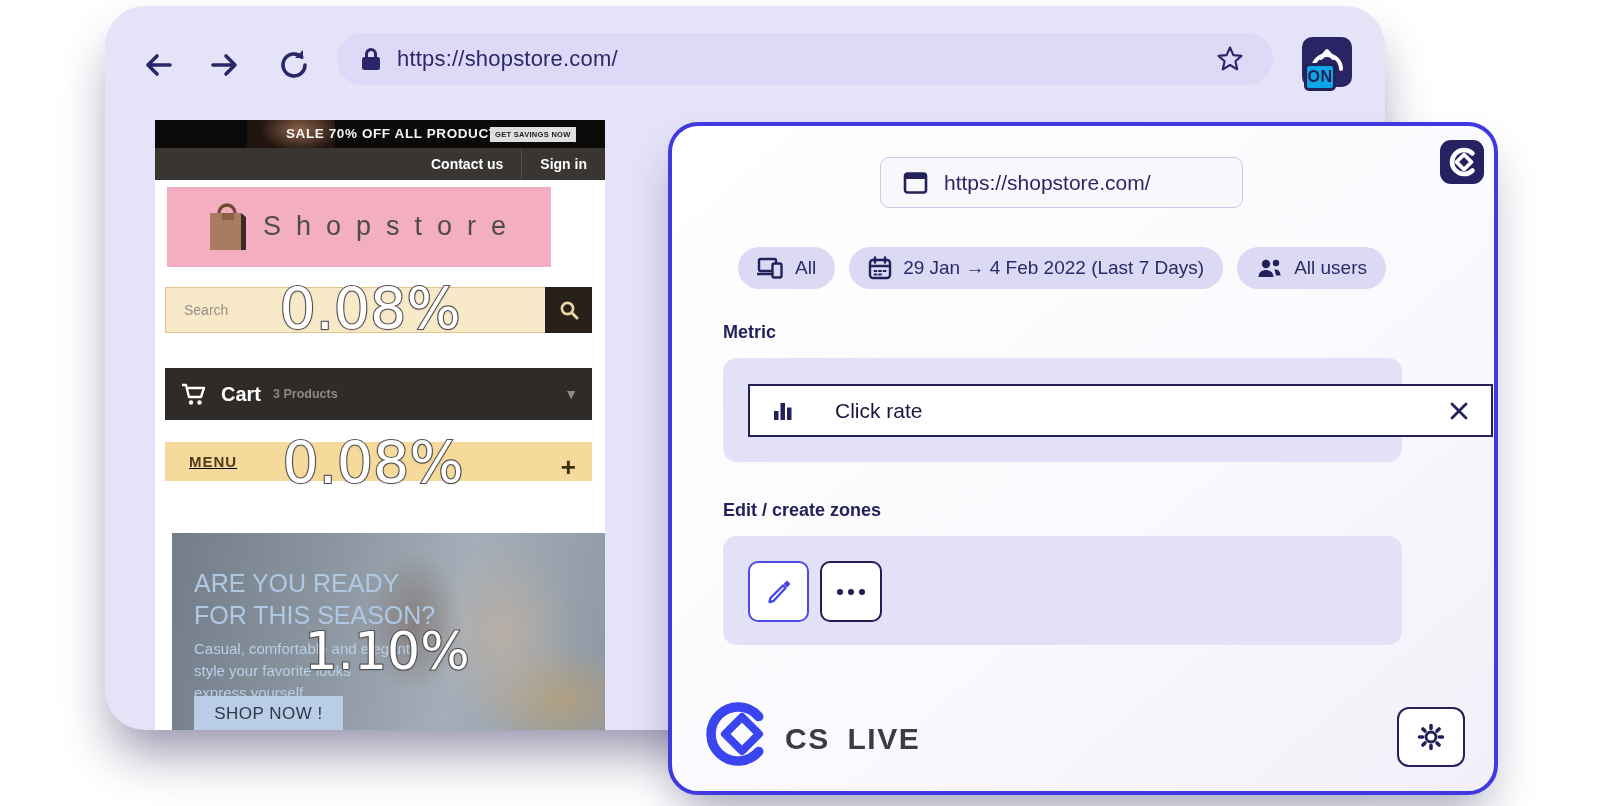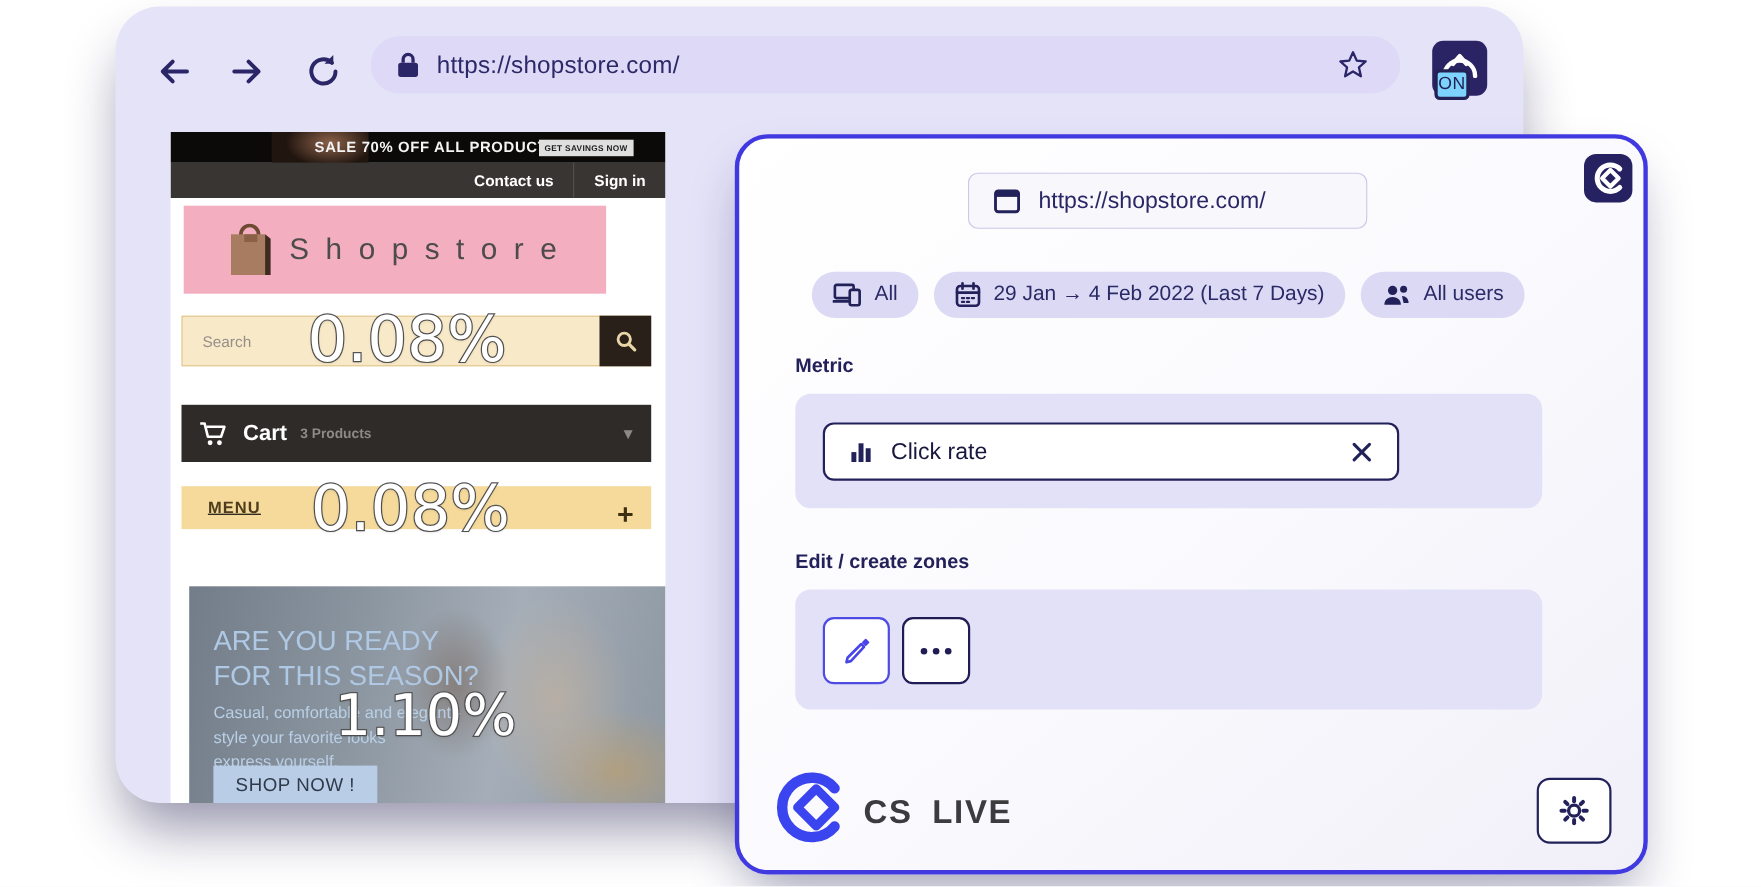--- a/index.html
+++ b/index.html
@@ -15,23 +15,23 @@
   .tb-fwd{left:103px;top:42px;}
   .tb-reload{left:172px;top:42px;}
   .url-pill{position:absolute;left:232px;top:27px;width:936px;height:52px;border-radius:26px;
     background:#DDD9F6;display:flex;align-items:center;padding-left:22px;}
   .url-pill svg{flex:0 0 auto;}
   .url-text{margin-left:14px;font-size:22px;color:#2C2969;font-weight:500;letter-spacing:.2px;}
   .star{position:absolute;left:1110px;top:38px;width:30px;height:30px;}
   .ext-icon{position:absolute;left:1197px;top:31px;width:50px;height:50px;}
   .ext-sq{position:absolute;inset:0;background:#2A2464;border-radius:10px;}
   .ext-sq svg{position:absolute;left:6px;top:4px;}
-  .ext-on{position:absolute;left:2px;top:26px;width:32px;height:28px;background:#7dd3fc;
+  .ext-on{position:absolute;left:2px;top:26px;width:32px;height:28px;background:#0ea5e9;
     border:3px solid #242155;border-radius:5px;display:flex;align-items:center;justify-content:center;
-    font-size:16px;font-weight:400;color:#242155;letter-spacing:.5px;}
+    font-size:16px;font-weight:700;color:#242155;letter-spacing:.5px;}
 
   
   .site{position:absolute;left:50px;top:114px;width:450px;height:610px;background:#ffffff;overflow:hidden;}
   .sale-bar{position:absolute;left:0;top:0;width:450px;height:28px;background:#0B0A08;}
   .sale-photo{position:absolute;left:92px;top:0;width:88px;height:28px;
     background:radial-gradient(40px 22px at 60% 35%,#8a6148 0%,#5d4030 45%,#20150f 100%);}
   .sale-text{position:absolute;left:131px;top:6px;font-size:13.5px;font-weight:700;color:#F4F4F4;letter-spacing:.6px;}
   .sale-cta{position:absolute;left:335px;top:7px;height:15px;padding:0 5px;background:#DFDFDF;
     display:flex;align-items:center;font-size:7.5px;font-weight:700;color:#1c1c1c;letter-spacing:.3px;}
   .nav-bar{position:absolute;left:0;top:28px;width:450px;height:32px;background:#393532;
@@ -85,22 +85,22 @@
   .p-url{position:absolute;left:208px;top:31px;width:363px;height:51px;background:#F8F7FC;
     border:1.5px solid #CBC8E9;border-radius:9px;display:flex;align-items:center;padding-left:22px;}
   .p-url-text{margin-left:16px;font-size:21px;color:#2A2767;font-weight:500;}
   .chips{position:absolute;left:66px;top:121px;display:flex;gap:14px;}
   .chip{height:42px;background:#DCD9F5;border-radius:21px;display:flex;align-items:center;
     padding:0 19px;color:#2A2A66;font-size:19px;font-weight:500;white-space:nowrap;}
   .chip svg{margin-right:11px;flex:0 0 auto;}
   .sec-label{position:absolute;left:51px;font-size:18px;font-weight:700;color:#23215A;}
   .metric-label{top:196px;}
   .metric-box{position:absolute;left:51px;top:232px;width:679px;height:104px;background:#E3E1F7;border-radius:14px;}
-  .metric-field{position:absolute;left:25px;top:26px;width:524px;height:53px;background:#ffffff;
-    border:2px solid #23215A;border-radius:10px;display:flex;align-items:center;padding:0 22px;}
+  .metric-field{position:absolute;left:25px;top:26px;width:745px;height:53px;background:#ffffff;
+    border:2px solid #23215A;border-radius:0;display:flex;align-items:center;padding:0 22px;gap:25px;}
   .metric-text{margin-left:16px;font-size:21px;color:#19173F;font-weight:500;}
   .metric-x{margin-left:auto;cursor:pointer;}
   .zones-label{top:374px;}
   .zones-box{position:absolute;left:51px;top:410px;width:679px;height:109px;background:#E3E1F7;border-radius:14px;}
   .sq-btn{position:absolute;top:25px;width:61px;height:61px;background:#ffffff;border-radius:10px;
     display:flex;align-items:center;justify-content:center;}
   .pencil-btn{left:25px;border:2px solid #4E4BE4;}
   .dots-btn{left:97px;width:62px;border:2px solid #201D55;}
   .dots{display:flex;gap:5px;}
   .dots i{width:6px;height:6px;border-radius:50%;background:#201D55;}

